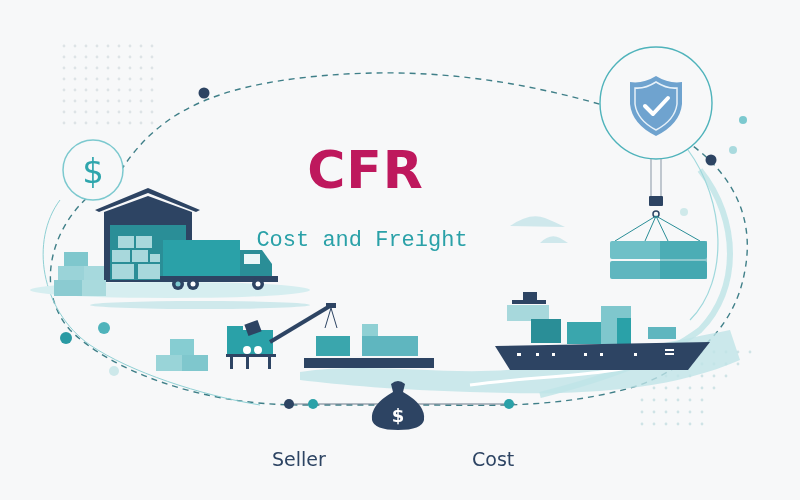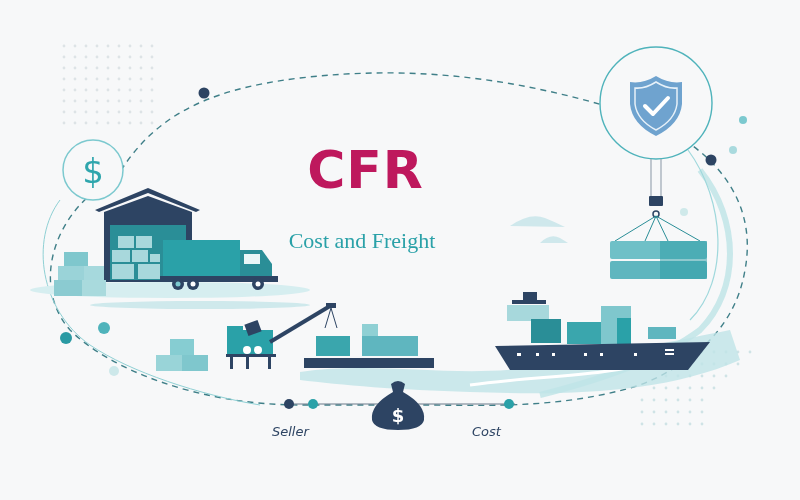--- a/index.html
+++ b/index.html
@@ -1,20 +1,20 @@
 <!DOCTYPE html>
 <html><head>
 <meta charset="utf-8">
 <style>
   html, body { margin:0; padding:0; }
   body { width:800px; height:500px; background:#f7f8f9; position:relative; overflow:hidden; font-family:"Liberation Sans", sans-serif; }
   svg.scene { position:absolute; left:0; top:0; }
   .title { position:absolute; left:0; width:731px; top:140px; text-align:center; font-family:"DejaVu Sans", sans-serif; font-weight:bold; font-size:52px; color:#be185d; letter-spacing:1px; }
-  .subtitle { position:absolute; left:0; width:724px; top:228px; text-align:center; font-family:Liberation Serif, serif; font-size:22px; color:#2aa1a8; }
-  .party { position:absolute; top:424px; font-family:"DejaVu Sans", sans-serif; font-size:13px; color:#2d4463;font-style:italic; }
+  .subtitle { position:absolute; left:0; width:724px; top:228px; text-align:center; font-family:Liberation Mono, monospace; font-size:22px; color:#2aa1a8; }
+  .party { position:absolute; top:448px; font-family:"DejaVu Sans", sans-serif; font-size:19px; color:#2d4463; }
 </style>
 </head>
 <body>
 
 <svg class="scene" width="800" height="500" viewBox="0 0 800 500">
 
   <g fill="#dde3e6">
     <g id="dots1">
       <circle cx="64" cy="46" r="1.4"></circle>
         <circle cx="75" cy="46" r="1.4"></circle>

